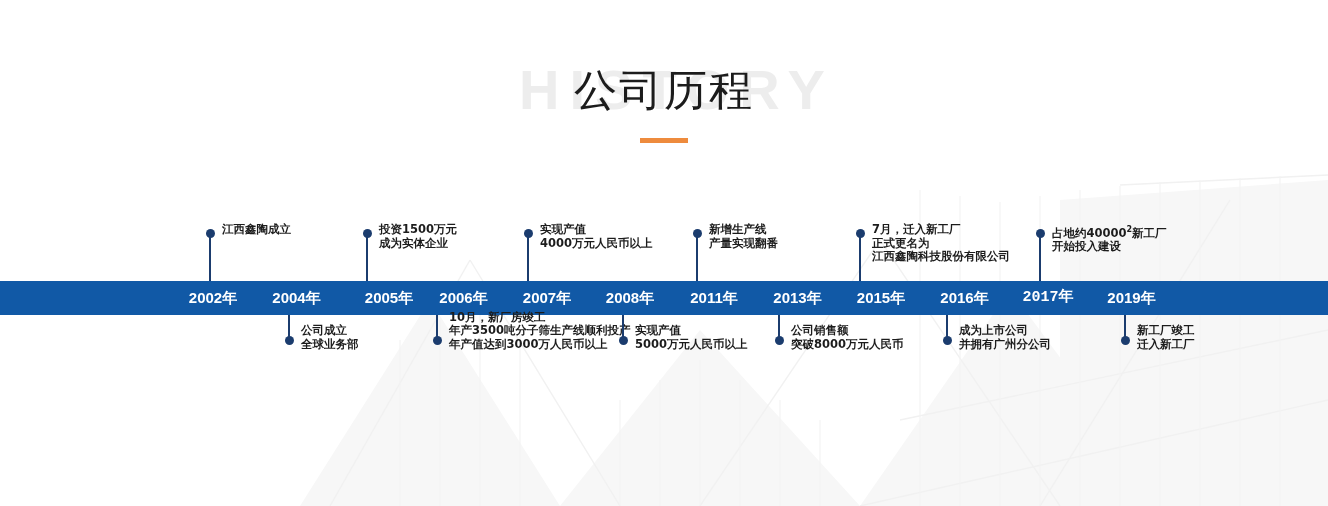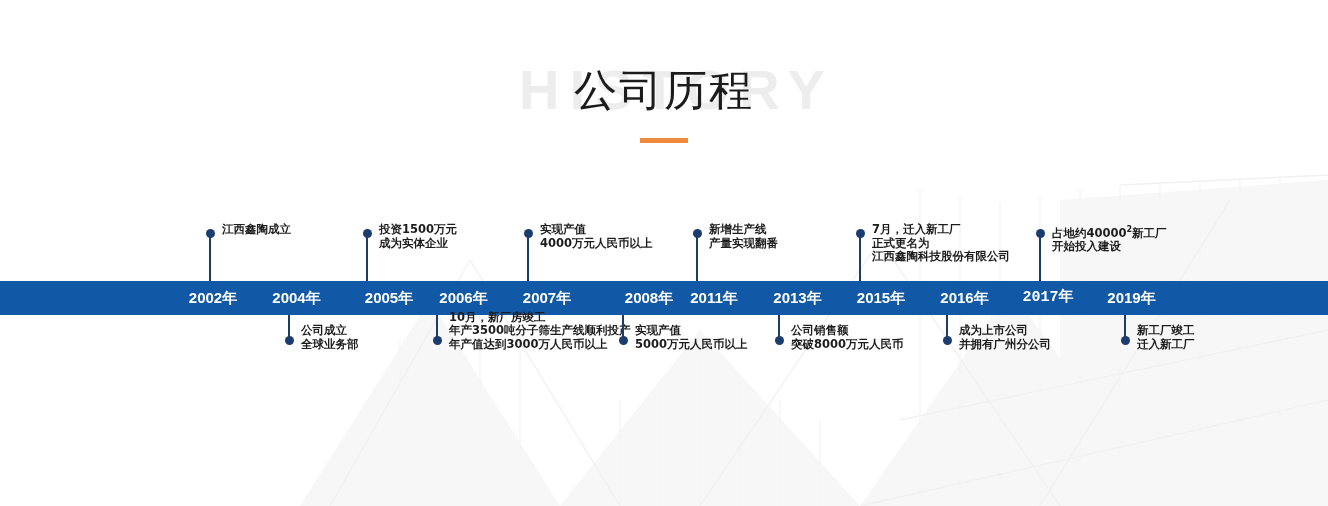--- a/index.html
+++ b/index.html
@@ -132,21 +132,21 @@
 <div id="title-underline"></div>
 
 <div id="timeline">
   <div id="timeline-bar"></div>
   <div id="year-labels">
       <div class="year-label" style="left: 213px;">2002年</div>
       <div class="year-label" style="left: 296.5px;">2004年</div>
       <div class="year-label" style="left: 368px; margin-left: 21px;">2005年</div>
       <div class="year-label" style="left: 463.5px;">2006年</div>
       <div class="year-label" style="left: 547px;">2007年</div>
-      <div class="year-label" style="left: 649px;">2008年</div>
+      <div class="year-label" style="left: 630px;">2008年</div>
       <div class="year-label" style="left: 714px;">2011年</div>
       <div class="year-label" style="left: 797.5px;">2013年</div>
       <div class="year-label" style="left: 881px;">2015年</div>
       <div class="year-label" style="left: 964.5px;">2016年</div>
       <div class="year-label" style="left: 1048px; font-family: Liberation Mono, monospace;">2017年</div>
       <div class="year-label" style="left: 1131.5px;">2019年</div>
     </div>
   <div id="events">
       <div class="event above" style="left: 210px; top: 229px; height: 52px;">
         <div class="dot"></div>

